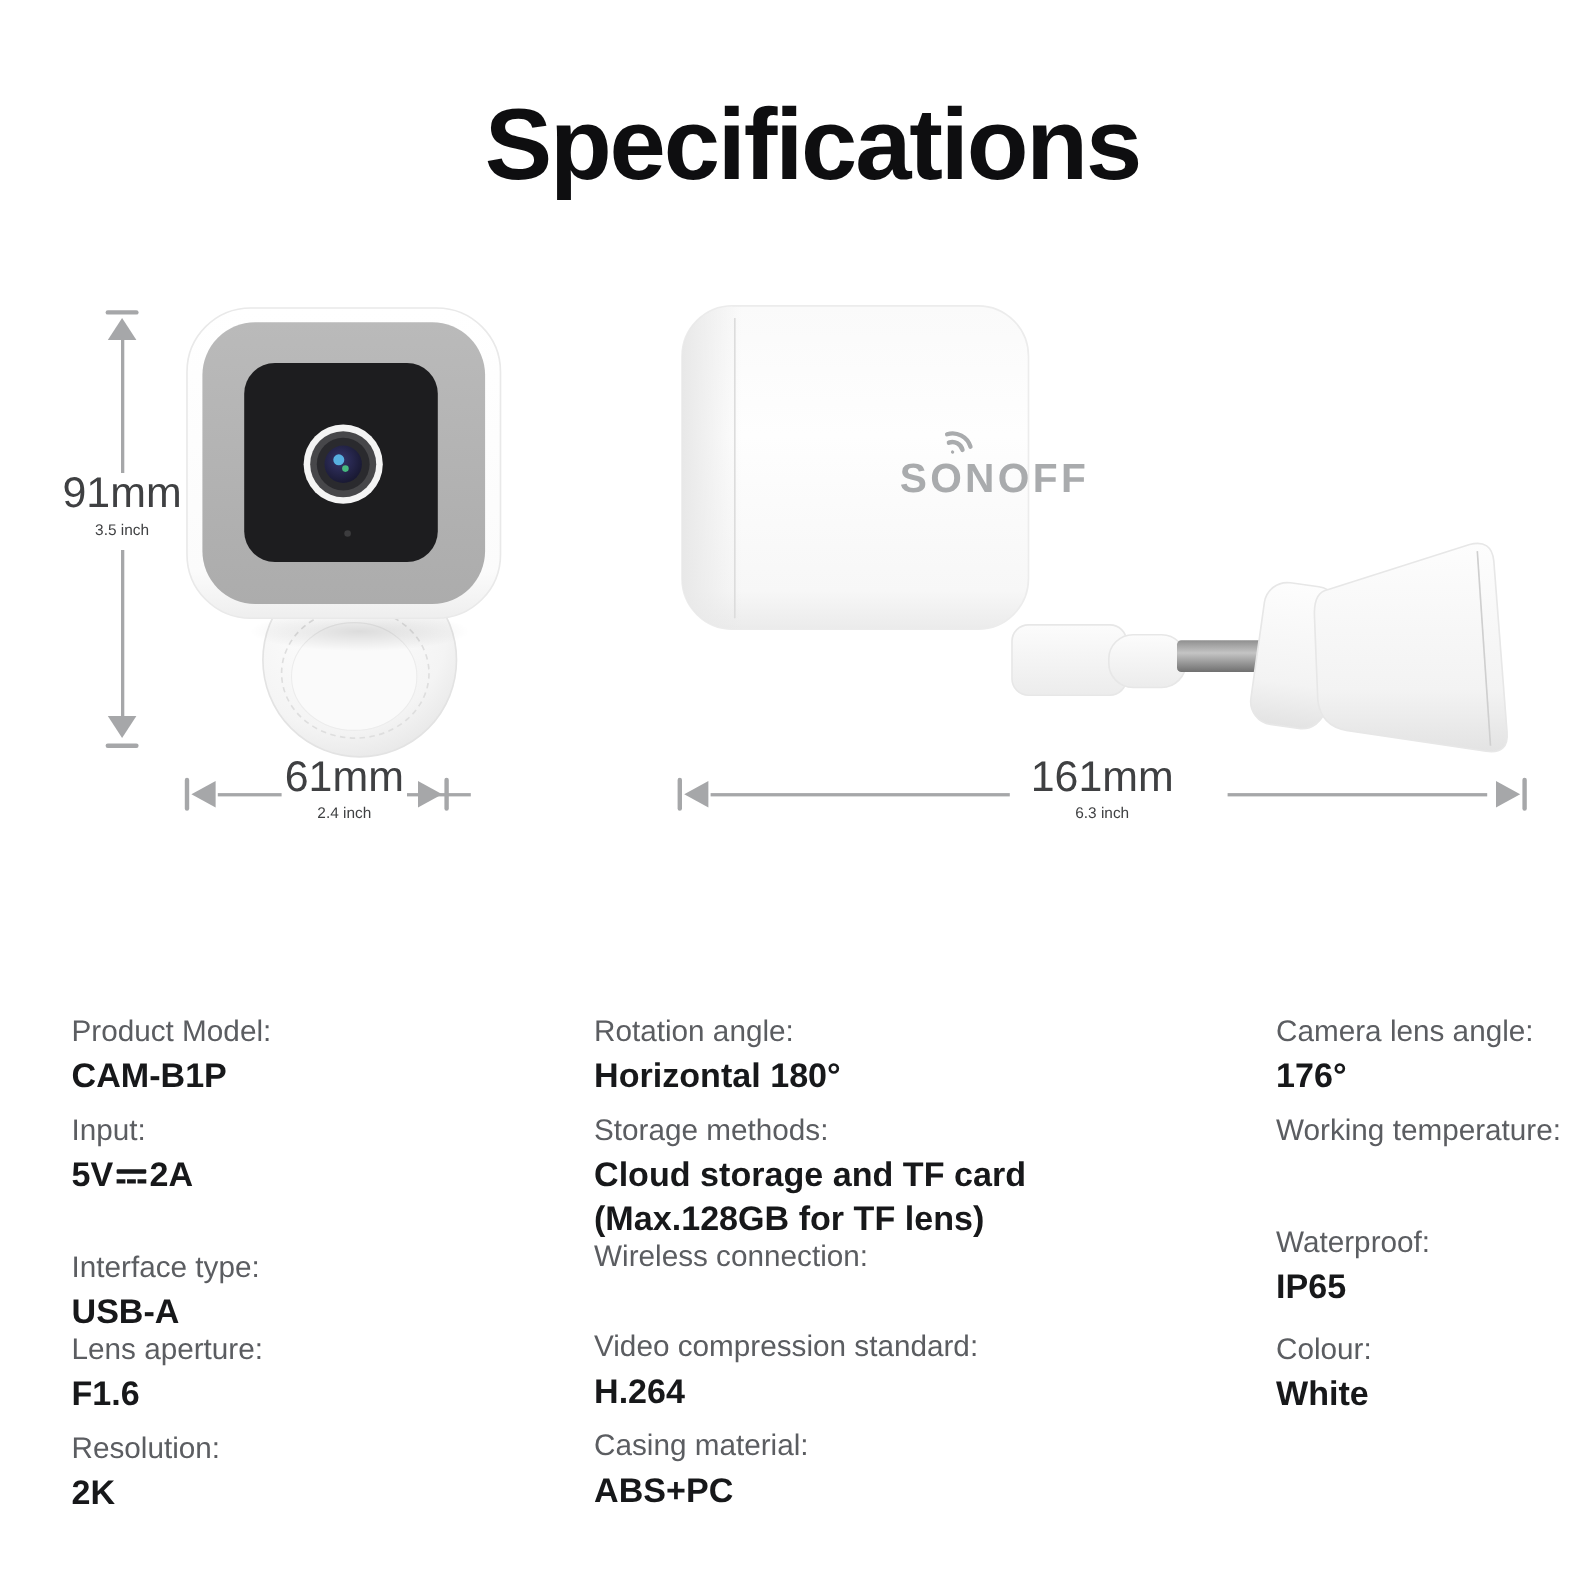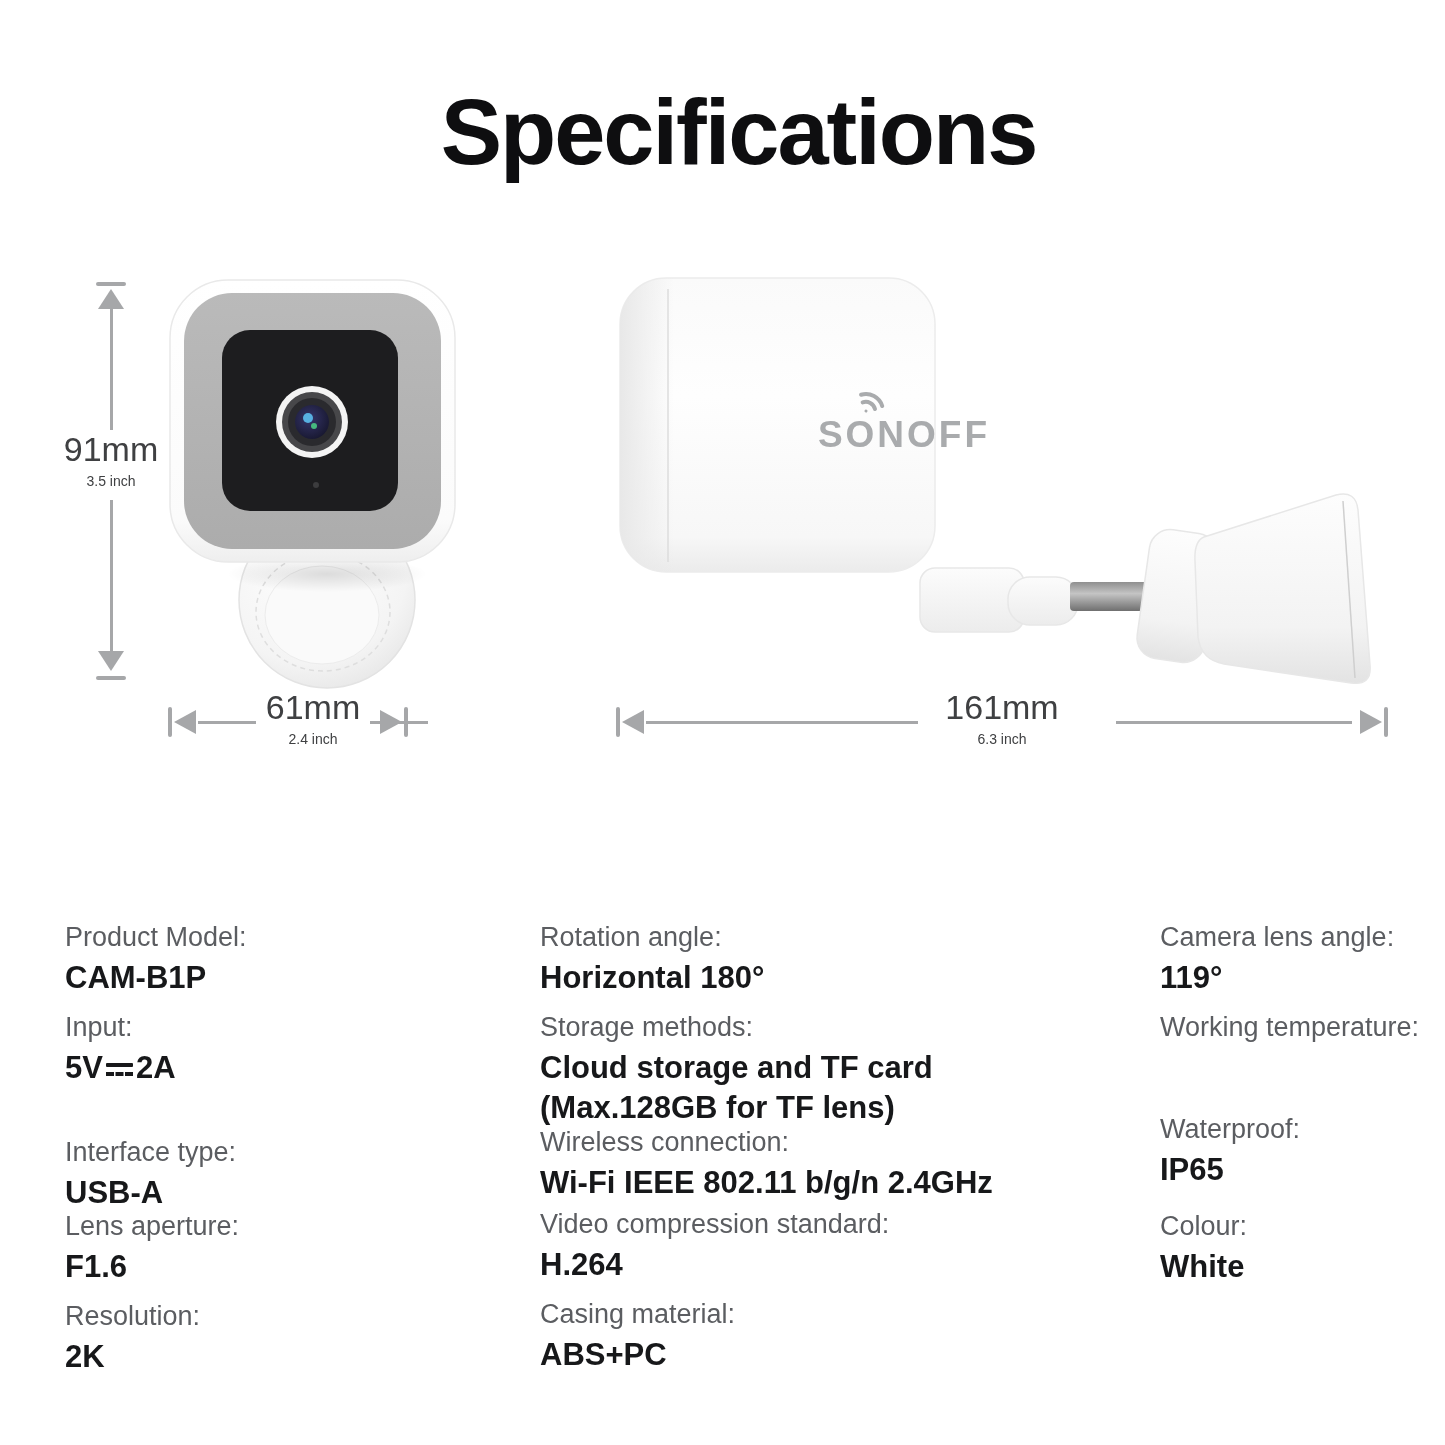--- a/index.html
+++ b/index.html
@@ -22,21 +22,21 @@
   }
   
   .dim-cap-h{position:absolute;background:var(--dim);width:30px;height:4px;border-radius:2px;}
   .dim-cap-v{position:absolute;background:var(--dim);width:4px;height:30px;border-radius:2px;}
   .dim-seg-v{position:absolute;width:3px;background:var(--dim);}
   .dim-seg-h{position:absolute;height:3px;background:var(--dim);}
   .arr-up{position:absolute;width:0;height:0;border-left:13px solid transparent;border-right:13px solid transparent;border-bottom:20px solid var(--dim);}
   .arr-down{position:absolute;width:0;height:0;border-left:13px solid transparent;border-right:13px solid transparent;border-top:20px solid var(--dim);}
   .arr-left{position:absolute;width:0;height:0;border-top:12px solid transparent;border-bottom:12px solid transparent;border-right:22px solid var(--dim);}
   .arr-right{position:absolute;width:0;height:0;border-top:12px solid transparent;border-bottom:12px solid transparent;border-left:22px solid var(--dim);}
-  .dim-mm{font-size:34px;color:var(--dim-text);line-height:38px;}
+  .dim-mm{font-size:39px;color:var(--dim-text);line-height:38px;}
   .dim-inch{font-size:14px;color:var(--dim-text);line-height:24px;margin-top:1px;}
   .dim-text-v{position:absolute;left:40px;top:430px;width:142px;text-align:center;background:#fff;}
   .hdim{position:absolute;height:62px;}
   .hdim .txt{position:absolute;top:-6px;text-align:center;}
   
   .spec-item{position:absolute;}
   .spec-label{font-size:27px;color:var(--label);line-height:1.15;}
   .spec-value{font-size:31px;color:var(--value);font-weight:700;line-height:1.3;margin-top:5px;}
   .dc-symbol{display:inline-block;width:27px;height:16px;position:relative;margin:0 3px;}
   .dc-symbol::before{content:"";position:absolute;left:0;right:0;top:1px;height:4px;background:var(--value);border-radius:1px;}
@@ -222,34 +222,33 @@
     </div>
     <div class="spec-item col2" style="top:1012px;">
       <div class="spec-label">Storage methods:</div>
       <div class="spec-value">
         <div>Cloud storage and TF card</div>
         <div>(Max.128GB for TF lens)</div>
       </div>
     </div>
     <div class="spec-item col2" style="top:1127px;">
       <div class="spec-label">Wireless connection:</div>
-      <div class="spec-value">Wi-Fi IEEE 802.11 b/g/n 2.4GHz</div>
     </div>
     <div class="spec-item col2" style="top:1209px;">
       <div class="spec-label">Video compression standard:</div>
       <div class="spec-value">H.264</div>
     </div>
     <div class="spec-item col2" style="top:1299px;">
       <div class="spec-label">Casing material:</div>
       <div class="spec-value">ABS+PC</div>
     </div>
 
     <div class="spec-item col3" style="top:922px;">
       <div class="spec-label">Camera lens angle:</div>
-      <div class="spec-value">119°</div>
+      <div class="spec-value">176°</div>
     </div>
     <div class="spec-item col3" style="top:1012px;">
       <div class="spec-label">Working temperature:</div>
     </div>
     <div class="spec-item col3" style="top:1114px;">
       <div class="spec-label">Waterproof:</div>
       <div class="spec-value">IP65</div>
     </div>
     <div class="spec-item col3" style="top:1211px;">
       <div class="spec-label">Colour:</div>

